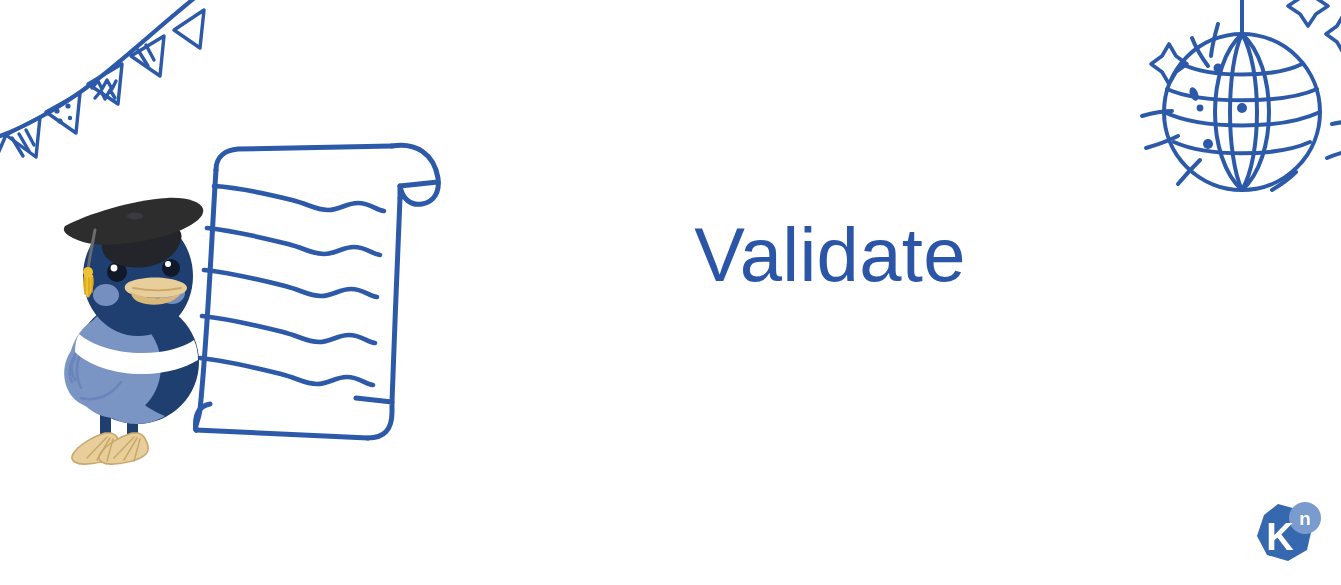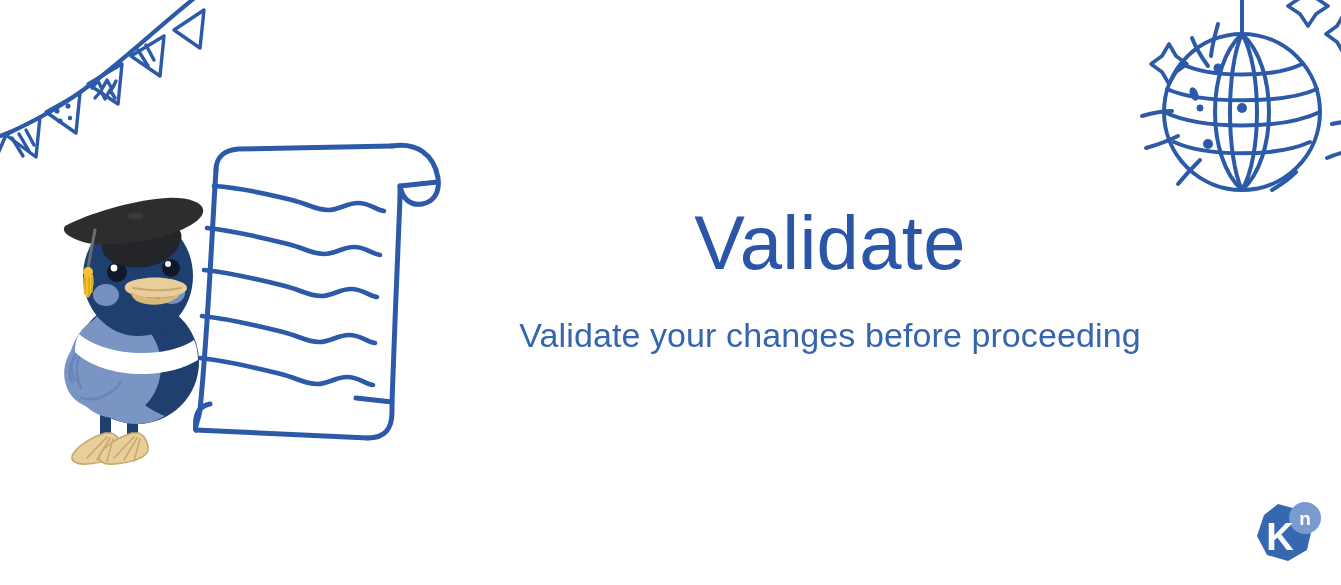--- a/index.html
+++ b/index.html
@@ -35,21 +35,21 @@
 
   
   #text-block {
     position: absolute;
     left: 470px;
     top: 205px;
     width: 720px;
     text-align: center;
   }
   #page-title {
-    margin: 0;
+    margin: 12px;
     font-family: "Liberation Sans", sans-serif;
     font-size: 76px;
     font-weight: 400;
     line-height: 1.0;
     letter-spacing: 0.3px;
     color: #2b55a6;
     white-space: nowrap;
   }
   #page-subtitle {
     margin: 36px 0 0 0;
@@ -244,21 +244,20 @@
       <g fill="none" stroke="#d9a518" stroke-width="1.5" stroke-linecap="round">
         <path d="M30,88 L30,104"></path>
           <path d="M34,88 L34,106"></path>
           <path d="M37,88 L37,102"></path>
       </g>
     </svg>
   </div>
 
   <div id="text-block">
     <h1 id="page-title">Validate</h1>
-    <p id="page-subtitle">Validate your changes before proceeding</p>
   </div>
 
   <div id="brand-logo">
     <svg viewBox="0 0 76 72" width="76" height="72" xmlns="http://www.w3.org/2000/svg">
       <polygon points="30,4 52,10 64,28 59,50 40,61 19,55 9,36 16,15" fill="#3668b0"></polygon>
       <circle cx="57" cy="18" r="16" fill="#7a9bce"></circle>
       <text x="32" y="50" text-anchor="middle" font-family="Liberation Sans, sans-serif" font-size="38" font-weight="bold" fill="#ffffff">K</text>
       <text x="57" y="25" text-anchor="middle" font-family="Liberation Sans, sans-serif" font-size="19" font-weight="bold" fill="#ffffff">n</text>
     </svg>
   </div>

